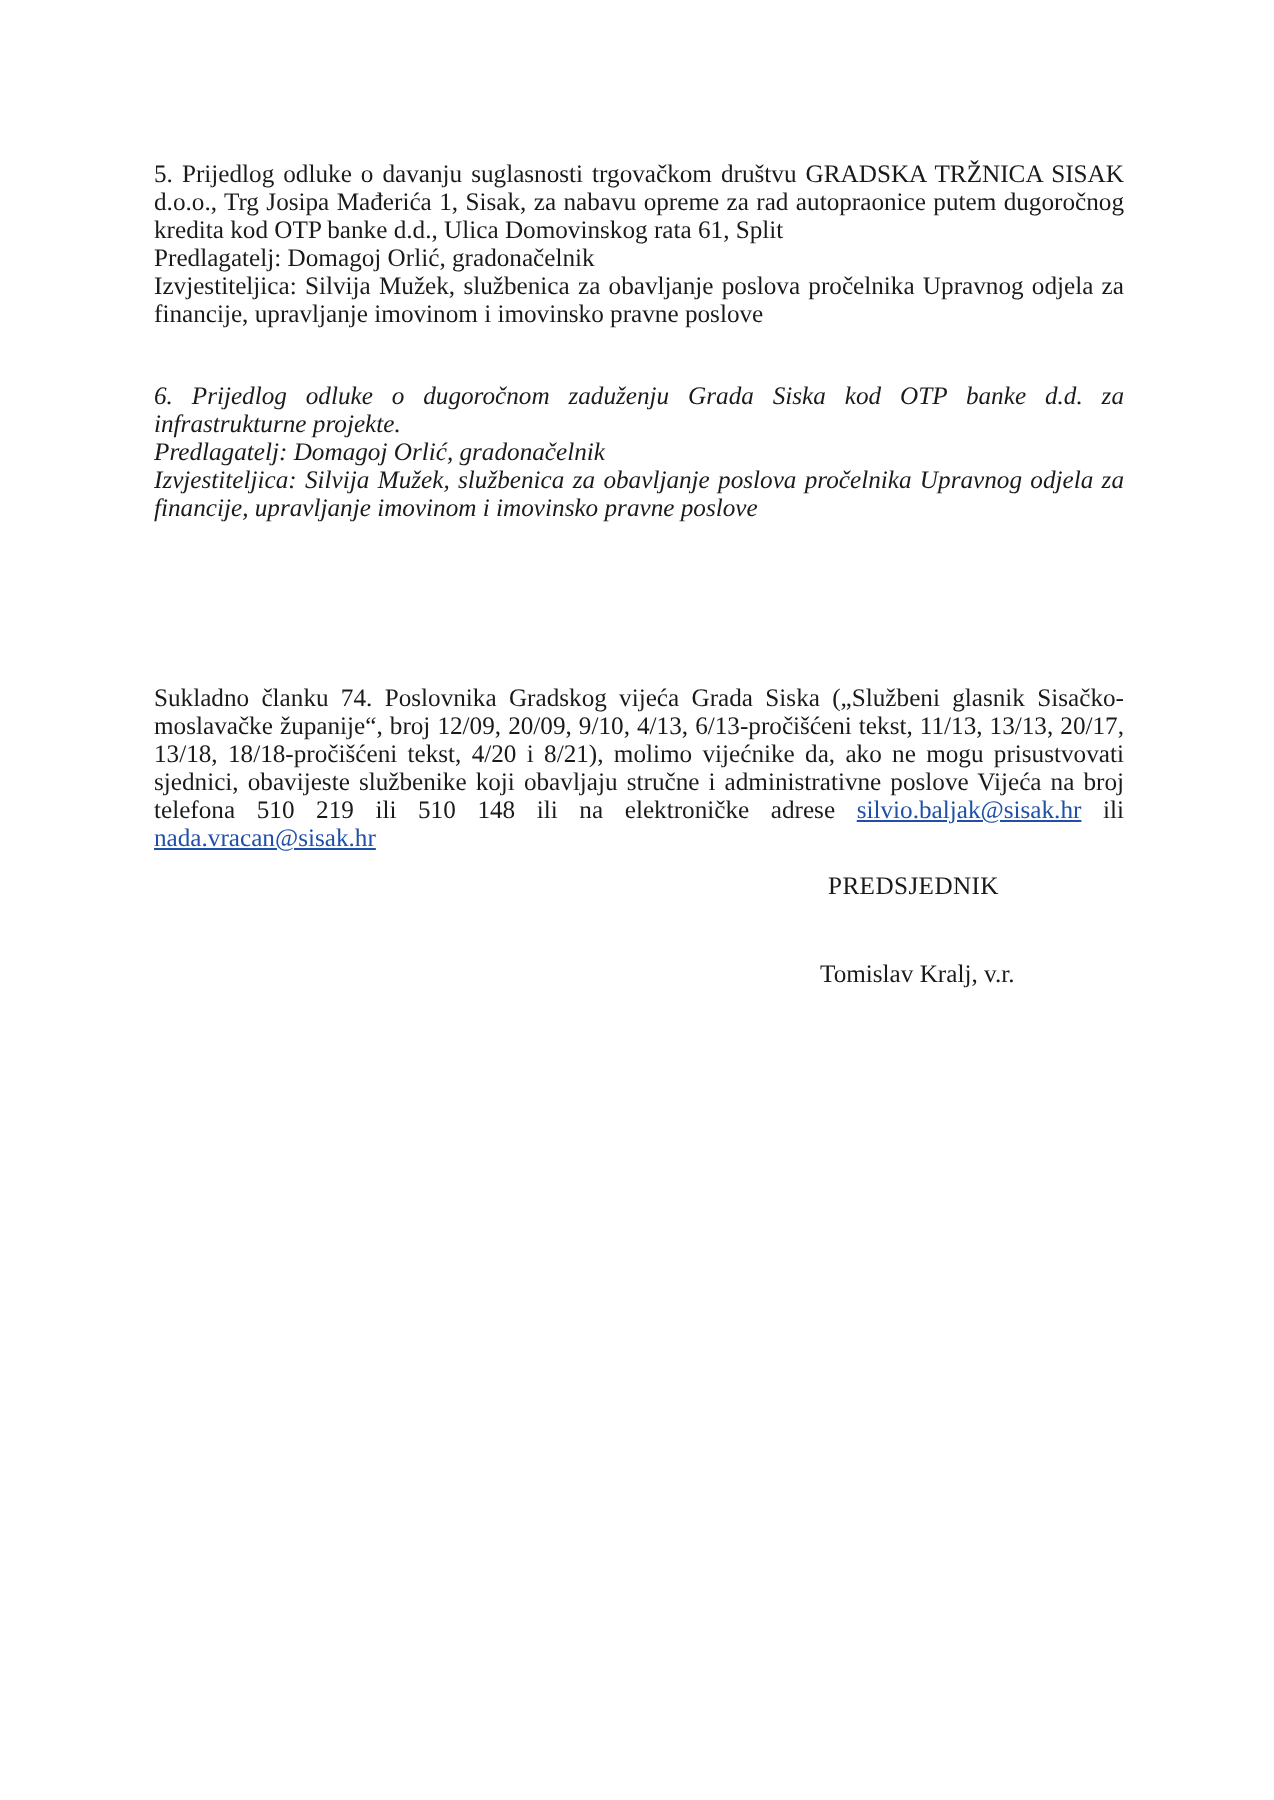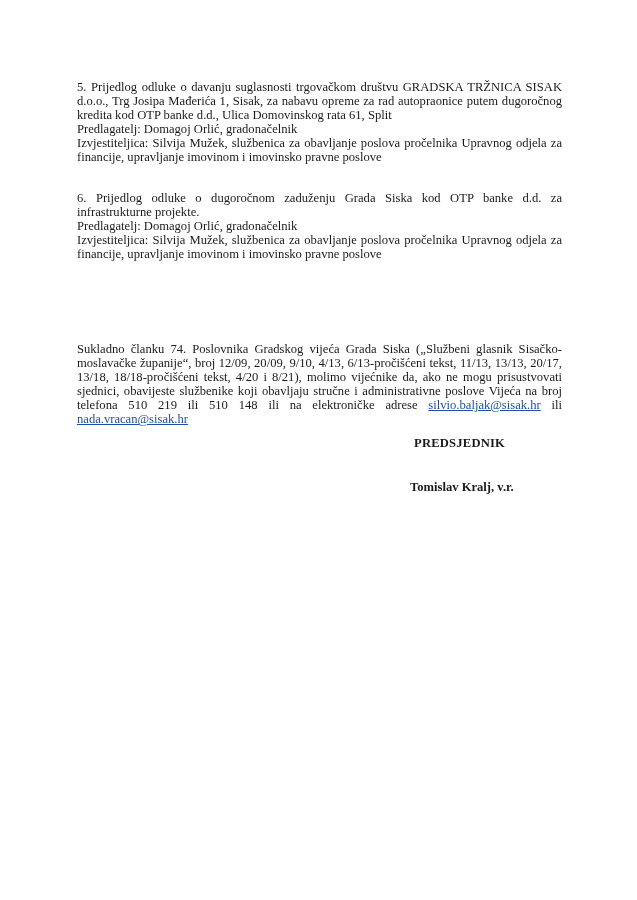--- a/index.html
+++ b/index.html
@@ -29,29 +29,29 @@
       line-height: 14px;
     }
     .block p {
       margin: 0;
     }
     .justify {
       text-align: justify;
       text-align-last: left;
     }
     #item5 { top: 80px; }
-    #item6 { top: 191px; }
+    #item6 { top: 191px; font-style: italic; }
     #para { top: 294px; margin-top: 48px; }
     a.email {
       color: #1f4fa8;
       text-decoration: underline;
     }
     .sig {
       position: absolute;
-      font-weight: bold;
+      font-weight: normal;
       font-size: 12.6px;
       line-height: 14px;
     }
     #sig-title { left: 414px; top: 436px; letter-spacing: 0.2px; }
     #sig-name { left: 410px; top: 480px; }
   </style>
 </head>
 <body>
 
 <div class="page">

